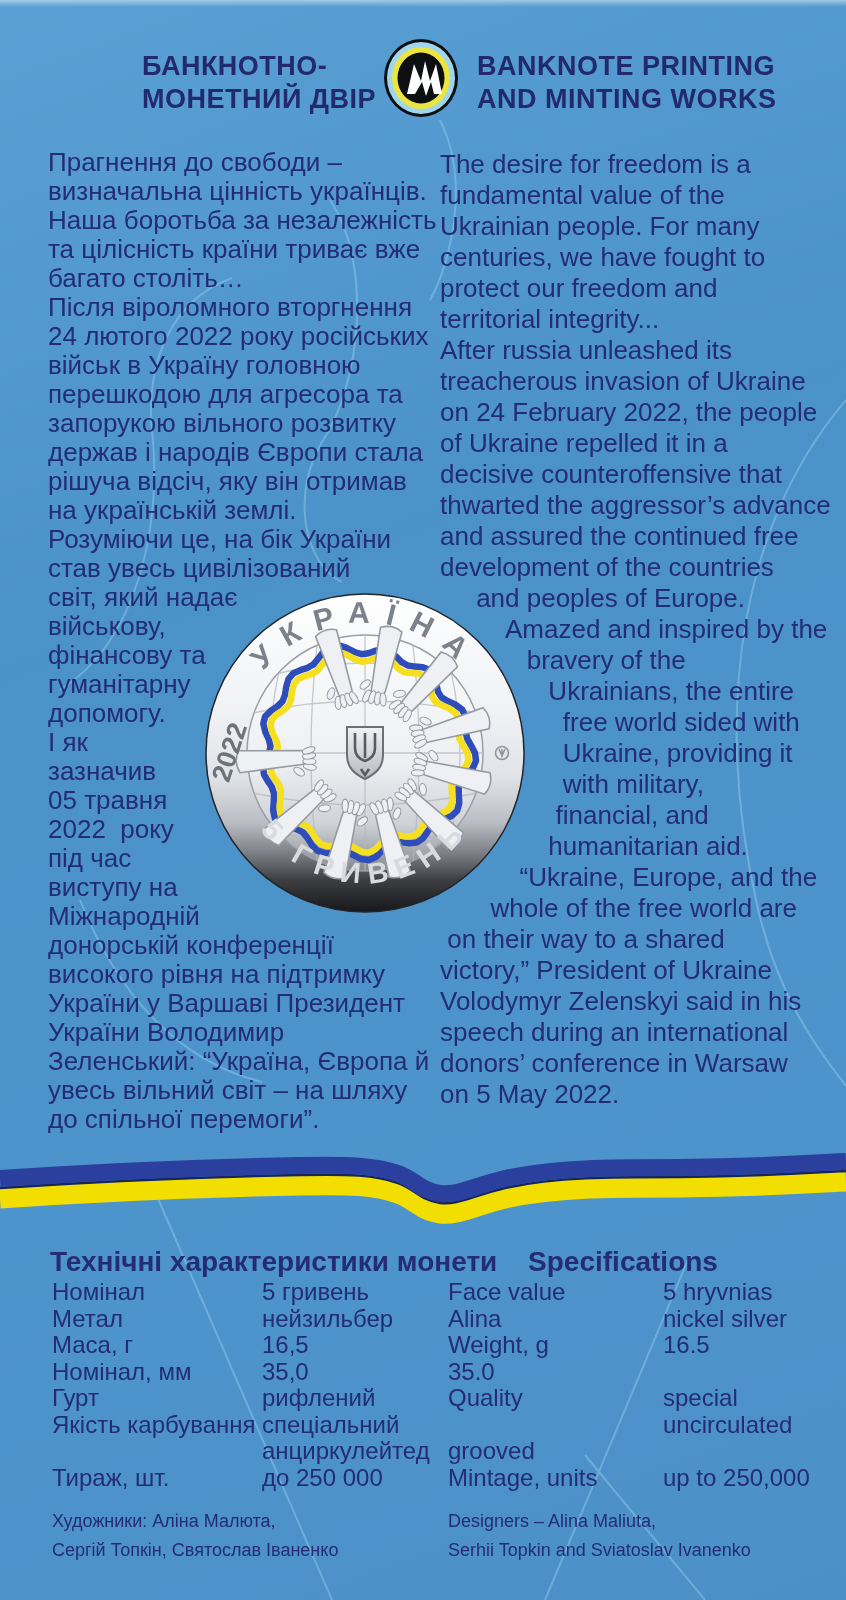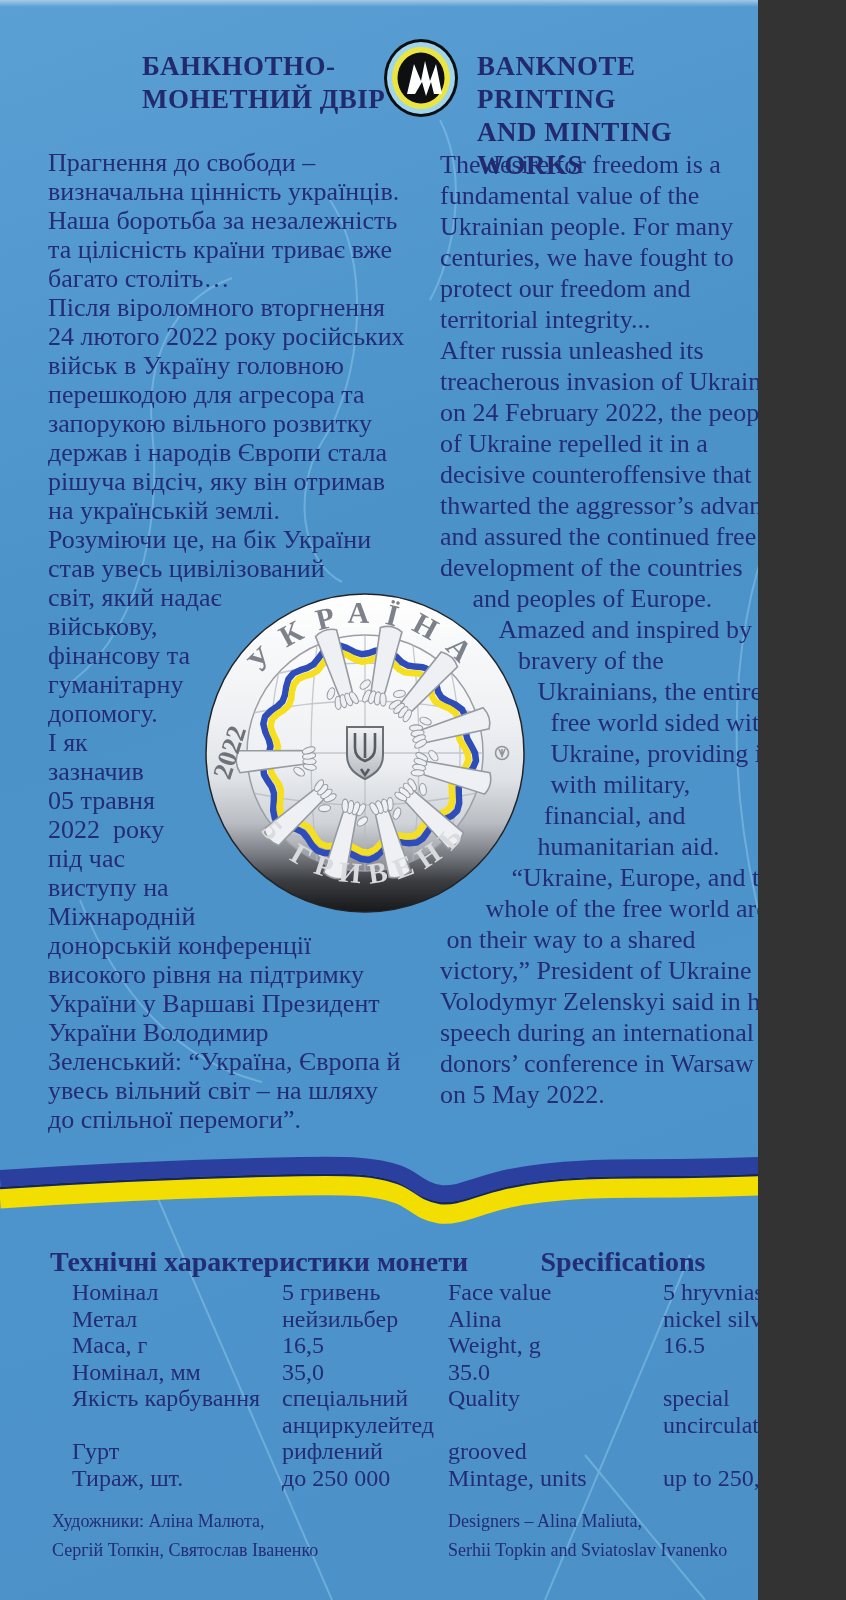--- a/index.html
+++ b/index.html
@@ -1,19 +1,19 @@
 <!DOCTYPE html>
 <html><head>
 <meta charset="utf-8">
 <style>
   html,body{margin:0;padding:0;background:#333;}
   .page{
-    position:relative;width:758px;height:1600px;overflow:hidden;
+    position:relative;width:846px;height:1600px;overflow:hidden;
     background:linear-gradient(160deg,#5aa0d5 0%,#4b92c9 35%,#4e94cc 70%,#4b90c7 100%);
-    font-family:Liberation Serif, serif;
+    font-family:Liberation Sans, sans-serif;
     color:#242c74;
   }
   .scan-edge{position:absolute;left:0;top:0;width:846px;height:7px;
     background:linear-gradient(180deg,rgba(255,255,255,.45),rgba(255,255,255,0));}
   .bg-deco{position:absolute;left:0;top:0;}
   
   .title{position:absolute;font-weight:bold;font-size:27px;line-height:33px;
     color:#222a6d;letter-spacing:.5px;white-space:pre-wrap;}
   .title-uk{left:142px;top:50px;}
   .title-en{left:477px;top:50px;}
@@ -27,21 +27,21 @@
   
   .ribbon{position:absolute;left:0;top:1140px;}
   
   .spec-head{position:absolute;font-weight:bold;font-size:28px;text-align:center;white-space:nowrap;}
   .spec-head-uk{left:50px;top:1246px;width:360px;}
   .spec-head-en{left:448px;top:1246px;width:350px;}
   .specs{position:absolute;font-size:24px;line-height:26.5px;}
   .specs-uk{left:52px;top:1279px;width:380px;}
   .specs-en{left:448px;top:1279px;width:390px;}
   .spec-row{display:flex;}
-  .specs-uk .spec-label{width:210px;flex:none;margin-left:20px;}
+  .specs-uk .spec-label{width:210px;flex:none;}
   .specs-en .spec-label{width:215px;flex:none;}
   .spec-value{white-space:pre-wrap;}
   
   .designers{position:absolute;font-size:18px;line-height:29px;white-space:pre-wrap;}
   .designers-uk{left:52px;top:1507px;width:400px;}
   .designers-en{left:448px;top:1507px;width:400px;}
 </style>
 </head>
 <body>
 
@@ -318,27 +318,27 @@
       </div>
     <div class="spec-row">
         <div class="spec-label">Маса, г</div>
         <div class="spec-value">16,5</div>
       </div>
     <div class="spec-row">
         <div class="spec-label">Номінал, мм</div>
         <div class="spec-value">35,0</div>
       </div>
     <div class="spec-row">
+        <div class="spec-label">Гурт</div>
+        <div class="spec-value">рифлений</div>
+      </div>
+    <div class="spec-row">
         <div class="spec-label">Якість карбування</div>
         <div class="spec-value">спеціальний
 анциркулейтед</div>
-      </div>
-    <div class="spec-row">
-        <div class="spec-label">Гурт</div>
-        <div class="spec-value">рифлений</div>
       </div>
     <div class="spec-row">
         <div class="spec-label">Тираж, шт.</div>
         <div class="spec-value">до 250 000</div>
       </div>
   </div>
 
   <div class="specs specs-en">
     <div class="spec-row">
         <div class="spec-label">Face value</div>

